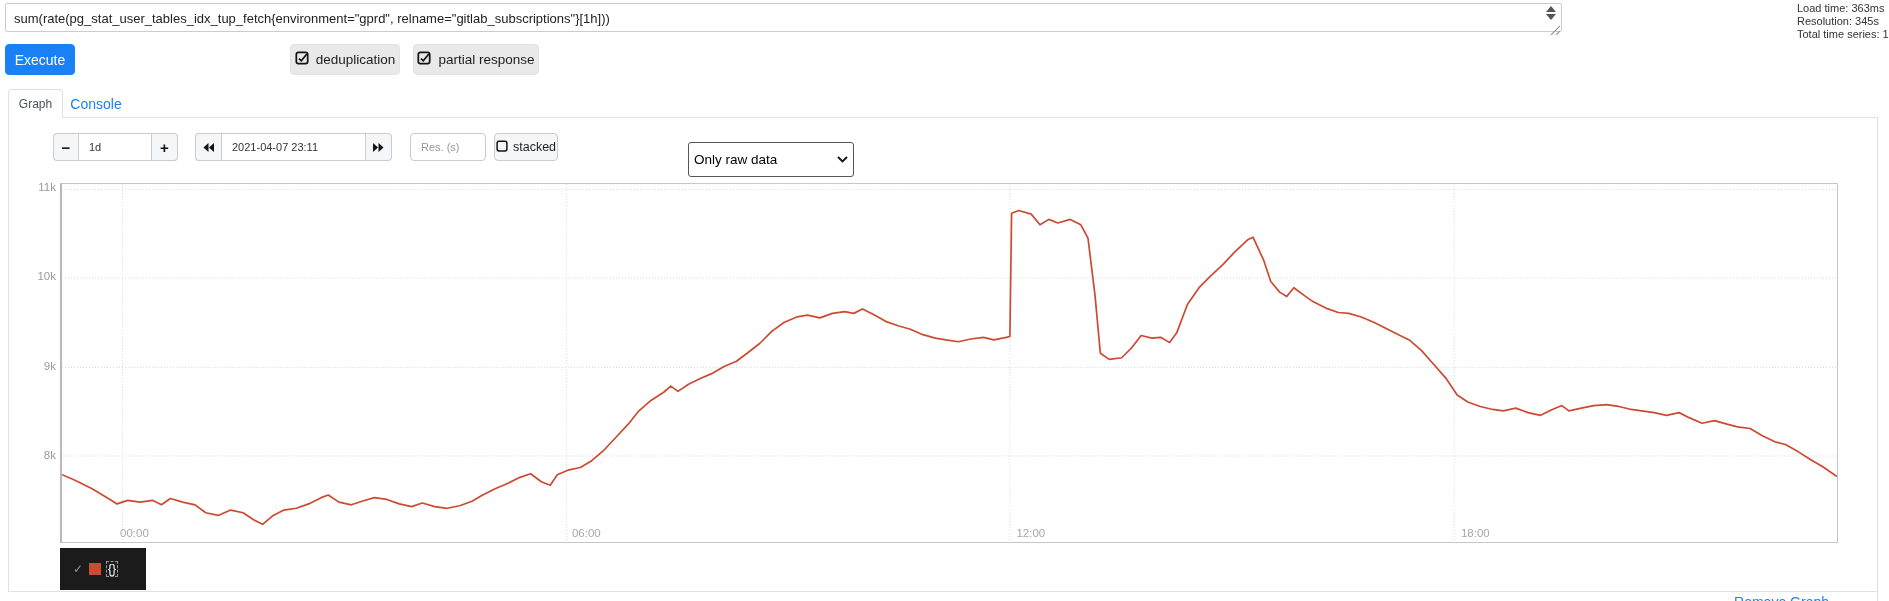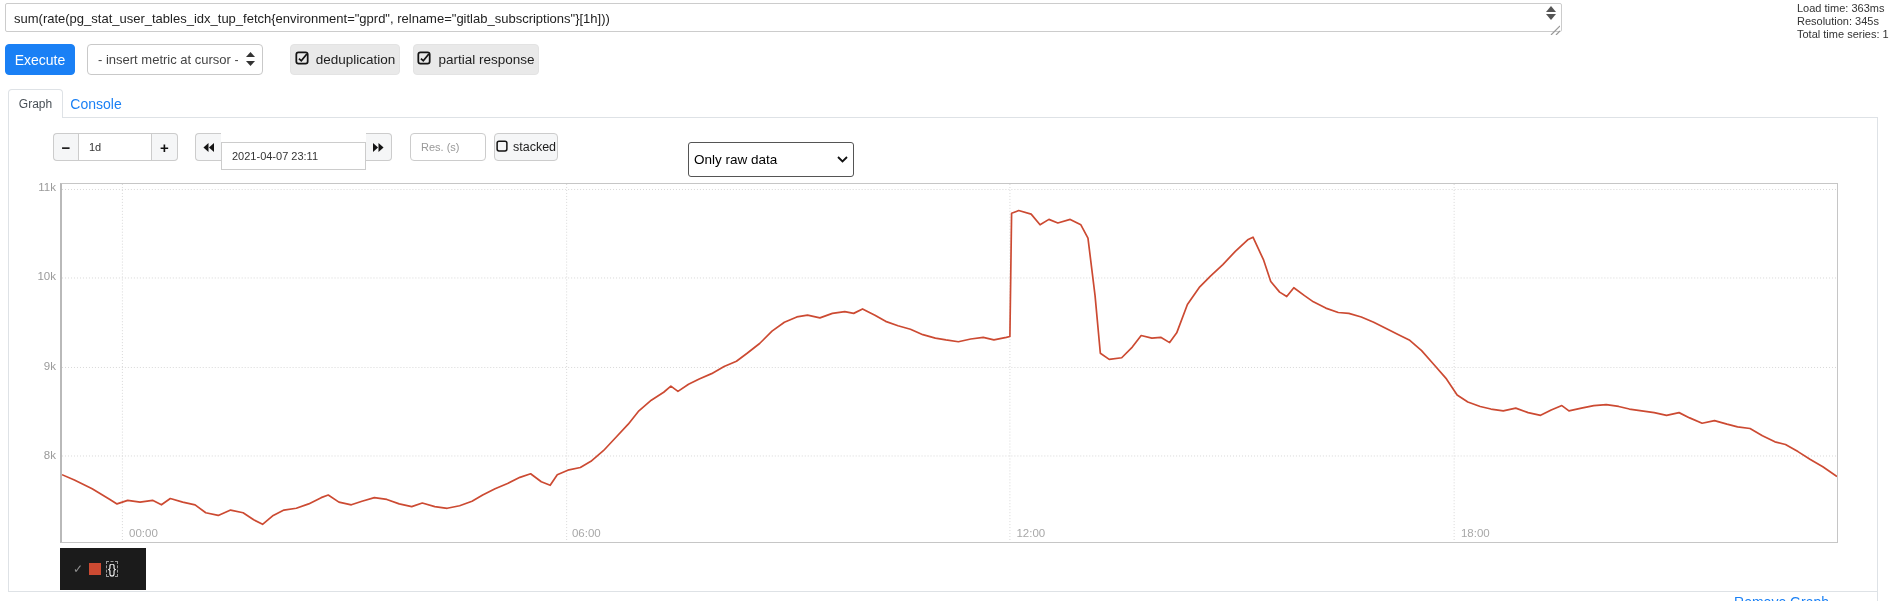--- a/index.html
+++ b/index.html
@@ -55,21 +55,21 @@
   .grp-btn { background:#f5f6f7; border:1px solid #ccc; color:#111; font-size:15px;
     font-weight:bold; cursor:pointer; display:flex; align-items:center; justify-content:center;
     font-family:"Liberation Sans", sans-serif; }
   .grp-input { border:1px solid #ccc; font-size:11px; color:#333; padding:0 10px;
     font-family:"Liberation Sans", sans-serif; background:#fff; }
   .grp-input::placeholder { color:#999; }
   #range-minus { left:53px; width:25px; border-radius:4px 0 0 4px; border-right:none; }
   #range-input { left:78px; width:74px; }
   #range-plus  { left:152px; width:26px; border-radius:0 4px 4px 0; border-left:none; }
   #time-back   { left:195px; width:26px; border-radius:4px 0 0 4px; border-right:none; }
-  #time-input  { left:221px; width:145px;margin-top:9px; }
+  #time-input  { left:221px; width:145px; }
   #time-fwd    { left:366px; width:26px; border-radius:0 4px 4px 0; border-left:none; }
   #res-input   { left:410px; width:76px; border-radius:4px; }
   #stacked-btn { left:494px; width:64px; background:#f5f6f7; border:1px solid #ccc; border-radius:4px;
     color:#1d1d1d; font-size:12.5px; display:flex; align-items:center; gap:5px; justify-content:center; cursor:pointer; }
   #rawdata-wrap { left:688px; top:142px; }
   #rawdata-select { width:166px; height:35px; appearance:none; -webkit-appearance:none;
     border:1px solid #555; border-radius:3px; background:#fff; color:#000; font-size:13.5px;
     padding:0 22px 0 5px; font-family:"Liberation Sans", sans-serif; cursor:pointer; }
   .chev-ic { position:absolute; right:6px; top:7px; pointer-events:none; }
 
@@ -109,31 +109,20 @@
   </div>
 
   <div id="stats" class="abs">
     <div>Load time: 363ms</div>
     <div>Resolution: 345s</div>
     <div>Total time series: 1</div>
   </div>
 
   <button id="execute-btn" class="abs exec-row">Execute</button>
 
-  <span id="metric-select-wrap" class="sel-wrap exec-row">
-    <select id="metric-select">
-      <option>- insert metric at cursor -</option>
-    </select>
-    <span class="updown-ic">
-      <svg width="9" height="14" viewBox="0 0 9 14">
-        <path d="M4.5 0 L9 5 L0 5 Z" fill="#333"></path>
-        <path d="M4.5 14 L9 9 L0 9 Z" fill="#333"></path>
-      </svg>
-    </span>
-  </span>
 
   <button id="dedup-btn" class="abs exec-row gray-btn">
     <span>
       <svg width="14" height="14" viewBox="0 0 16 16">
         <rect x="1.5" y="1.5" width="13" height="13" rx="2.5" fill="none" stroke="#141414" stroke-width="2"></rect>
         <path d="M4.5 8.6 L7.2 11.2 L13.5 3.4" fill="none" stroke="#141414" stroke-width="2"></path>
       </svg>
     </span>
     <span>deduplication</span>
   </button>
@@ -205,21 +194,21 @@
         <line x1="0" y1="273.5" x2="1778" y2="273.5" stroke="#d8d8d8" stroke-width="1" stroke-dasharray="1 2"></line>
         <line x1="0" y1="184.5" x2="1778" y2="184.5" stroke="#d8d8d8" stroke-width="1" stroke-dasharray="1 2"></line>
         <line x1="0" y1="94.5" x2="1778" y2="94.5" stroke="#d8d8d8" stroke-width="1" stroke-dasharray="1 2"></line>
         <line x1="0" y1="5.5" x2="1778" y2="5.5" stroke="#d8d8d8" stroke-width="1" stroke-dasharray="1 2"></line>
         <line x1="60.5" y1="0" x2="60.5" y2="360" stroke="#d8d8d8" stroke-width="1" stroke-dasharray="1 2"></line>
         <line x1="505.5" y1="0" x2="505.5" y2="360" stroke="#d8d8d8" stroke-width="1" stroke-dasharray="1 2"></line>
         <line x1="949.5" y1="0" x2="949.5" y2="360" stroke="#d8d8d8" stroke-width="1" stroke-dasharray="1 2"></line>
         <line x1="1394.5" y1="0" x2="1394.5" y2="360" stroke="#d8d8d8" stroke-width="1" stroke-dasharray="1 2"></line>
         <path d="M0.0 292.3 L12.4 297.6 L30.2 306.5 L48.0 317.2 L55.1 321.7 L65.8 318.1 L78.2 319.9 L90.7 318.1 L99.6 322.6 L108.5 316.3 L120.9 319.9 L133.3 322.6 L144.0 330.6 L156.5 333.3 L168.9 327.9 L181.4 330.6 L192.0 337.7 L200.9 342.2 L211.6 333.3 L222.3 327.9 L234.7 326.1 L247.1 321.7 L259.6 315.4 L266.7 312.8 L277.4 319.9 L289.8 322.6 L300.5 319.0 L312.9 315.4 L325.4 317.2 L337.8 321.7 L350.3 324.4 L360.9 320.8 L373.4 324.4 L385.8 326.1 L398.3 323.5 L410.7 319.0 L421.4 312.8 L433.8 306.5 L446.3 301.2 L458.7 295.0 L469.4 291.4 L480.1 299.4 L489.0 303.0 L496.1 292.3 L506.7 287.8 L519.2 285.1 L529.8 278.9 L542.3 268.2 L554.7 254.9 L567.2 241.5 L577.9 228.1 L590.3 217.4 L602.7 209.4 L609.9 203.2 L617.0 208.5 L627.6 201.4 L638.3 196.0 L650.7 190.7 L663.2 183.6 L675.6 178.2 L686.3 170.2 L698.8 160.4 L711.2 147.9 L723.6 139.0 L736.1 133.7 L746.8 131.9 L759.2 134.6 L771.7 130.1 L784.1 128.3 L793.0 130.1 L801.9 125.6 L814.3 131.9 L825.0 138.1 L837.4 142.6 L849.9 146.1 L862.3 151.5 L874.8 155.0 L885.4 156.8 L897.9 158.6 L910.3 155.9 L922.8 154.2 L933.5 156.8 L945.9 154.2 L949.5 153.3 L951.2 29.4 L958.3 26.7 L970.8 30.3 L979.7 41.0 L988.6 35.6 L997.5 39.2 L1009.9 35.6 L1020.6 41.0 L1027.7 54.4 L1034.8 112.3 L1040.1 170.2 L1049.0 176.4 L1061.5 174.7 L1072.1 164.0 L1081.0 152.4 L1091.7 155.0 L1100.6 154.2 L1109.5 159.5 L1116.6 149.7 L1127.3 121.2 L1139.7 103.4 L1150.4 92.7 L1162.8 81.1 L1175.3 67.7 L1187.7 56.1 L1193.0 53.5 L1203.7 76.6 L1210.8 98.0 L1219.7 108.7 L1226.8 113.2 L1233.9 104.3 L1244.6 112.3 L1253.5 118.5 L1265.9 124.8 L1278.4 129.2 L1289.0 130.1 L1301.5 133.7 L1313.9 139.0 L1326.4 145.2 L1338.8 151.5 L1349.5 156.8 L1361.9 167.5 L1374.4 181.8 L1386.8 196.0 L1397.5 212.1 L1408.2 219.2 L1420.6 223.7 L1431.3 226.3 L1443.7 228.1 L1456.2 225.4 L1468.6 229.9 L1481.1 232.6 L1491.7 227.2 L1502.4 222.8 L1509.5 228.1 L1522.0 225.4 L1534.4 222.8 L1546.9 221.9 L1559.3 223.7 L1570.0 226.3 L1582.4 228.1 L1594.9 229.9 L1607.3 232.6 L1619.8 229.9 L1630.4 235.2 L1642.9 240.6 L1655.3 237.9 L1667.8 241.5 L1678.4 244.2 L1690.9 245.9 L1703.3 253.1 L1715.8 259.3 L1726.4 262.0 L1738.9 269.1 L1751.3 277.1 L1763.8 284.3 L1778.0 294.1 " fill="none" stroke="#cc4a32" stroke-width="1.7" stroke-linejoin="round"></path>
       </svg>
-      <div class="xtick" style="left: 67px; top: 343px;">00:00</div>
+      <div class="xtick" style="left: 58px; top: 343px;">00:00</div>
       <div class="xtick" style="left: 509.952px; top: 343px;">06:00</div>
       <div class="xtick" style="left: 954.452px; top: 343px;">12:00</div>
       <div class="xtick" style="left: 1398.95px; top: 343px;">18:00</div>
     </div>
 
   <div id="legend" class="abs">
     <span id="legend-check">✓</span>
     <span id="legend-swatch" style="background: rgb(204, 74, 50);"></span>
     <span id="legend-label">{}</span>
   </div>

